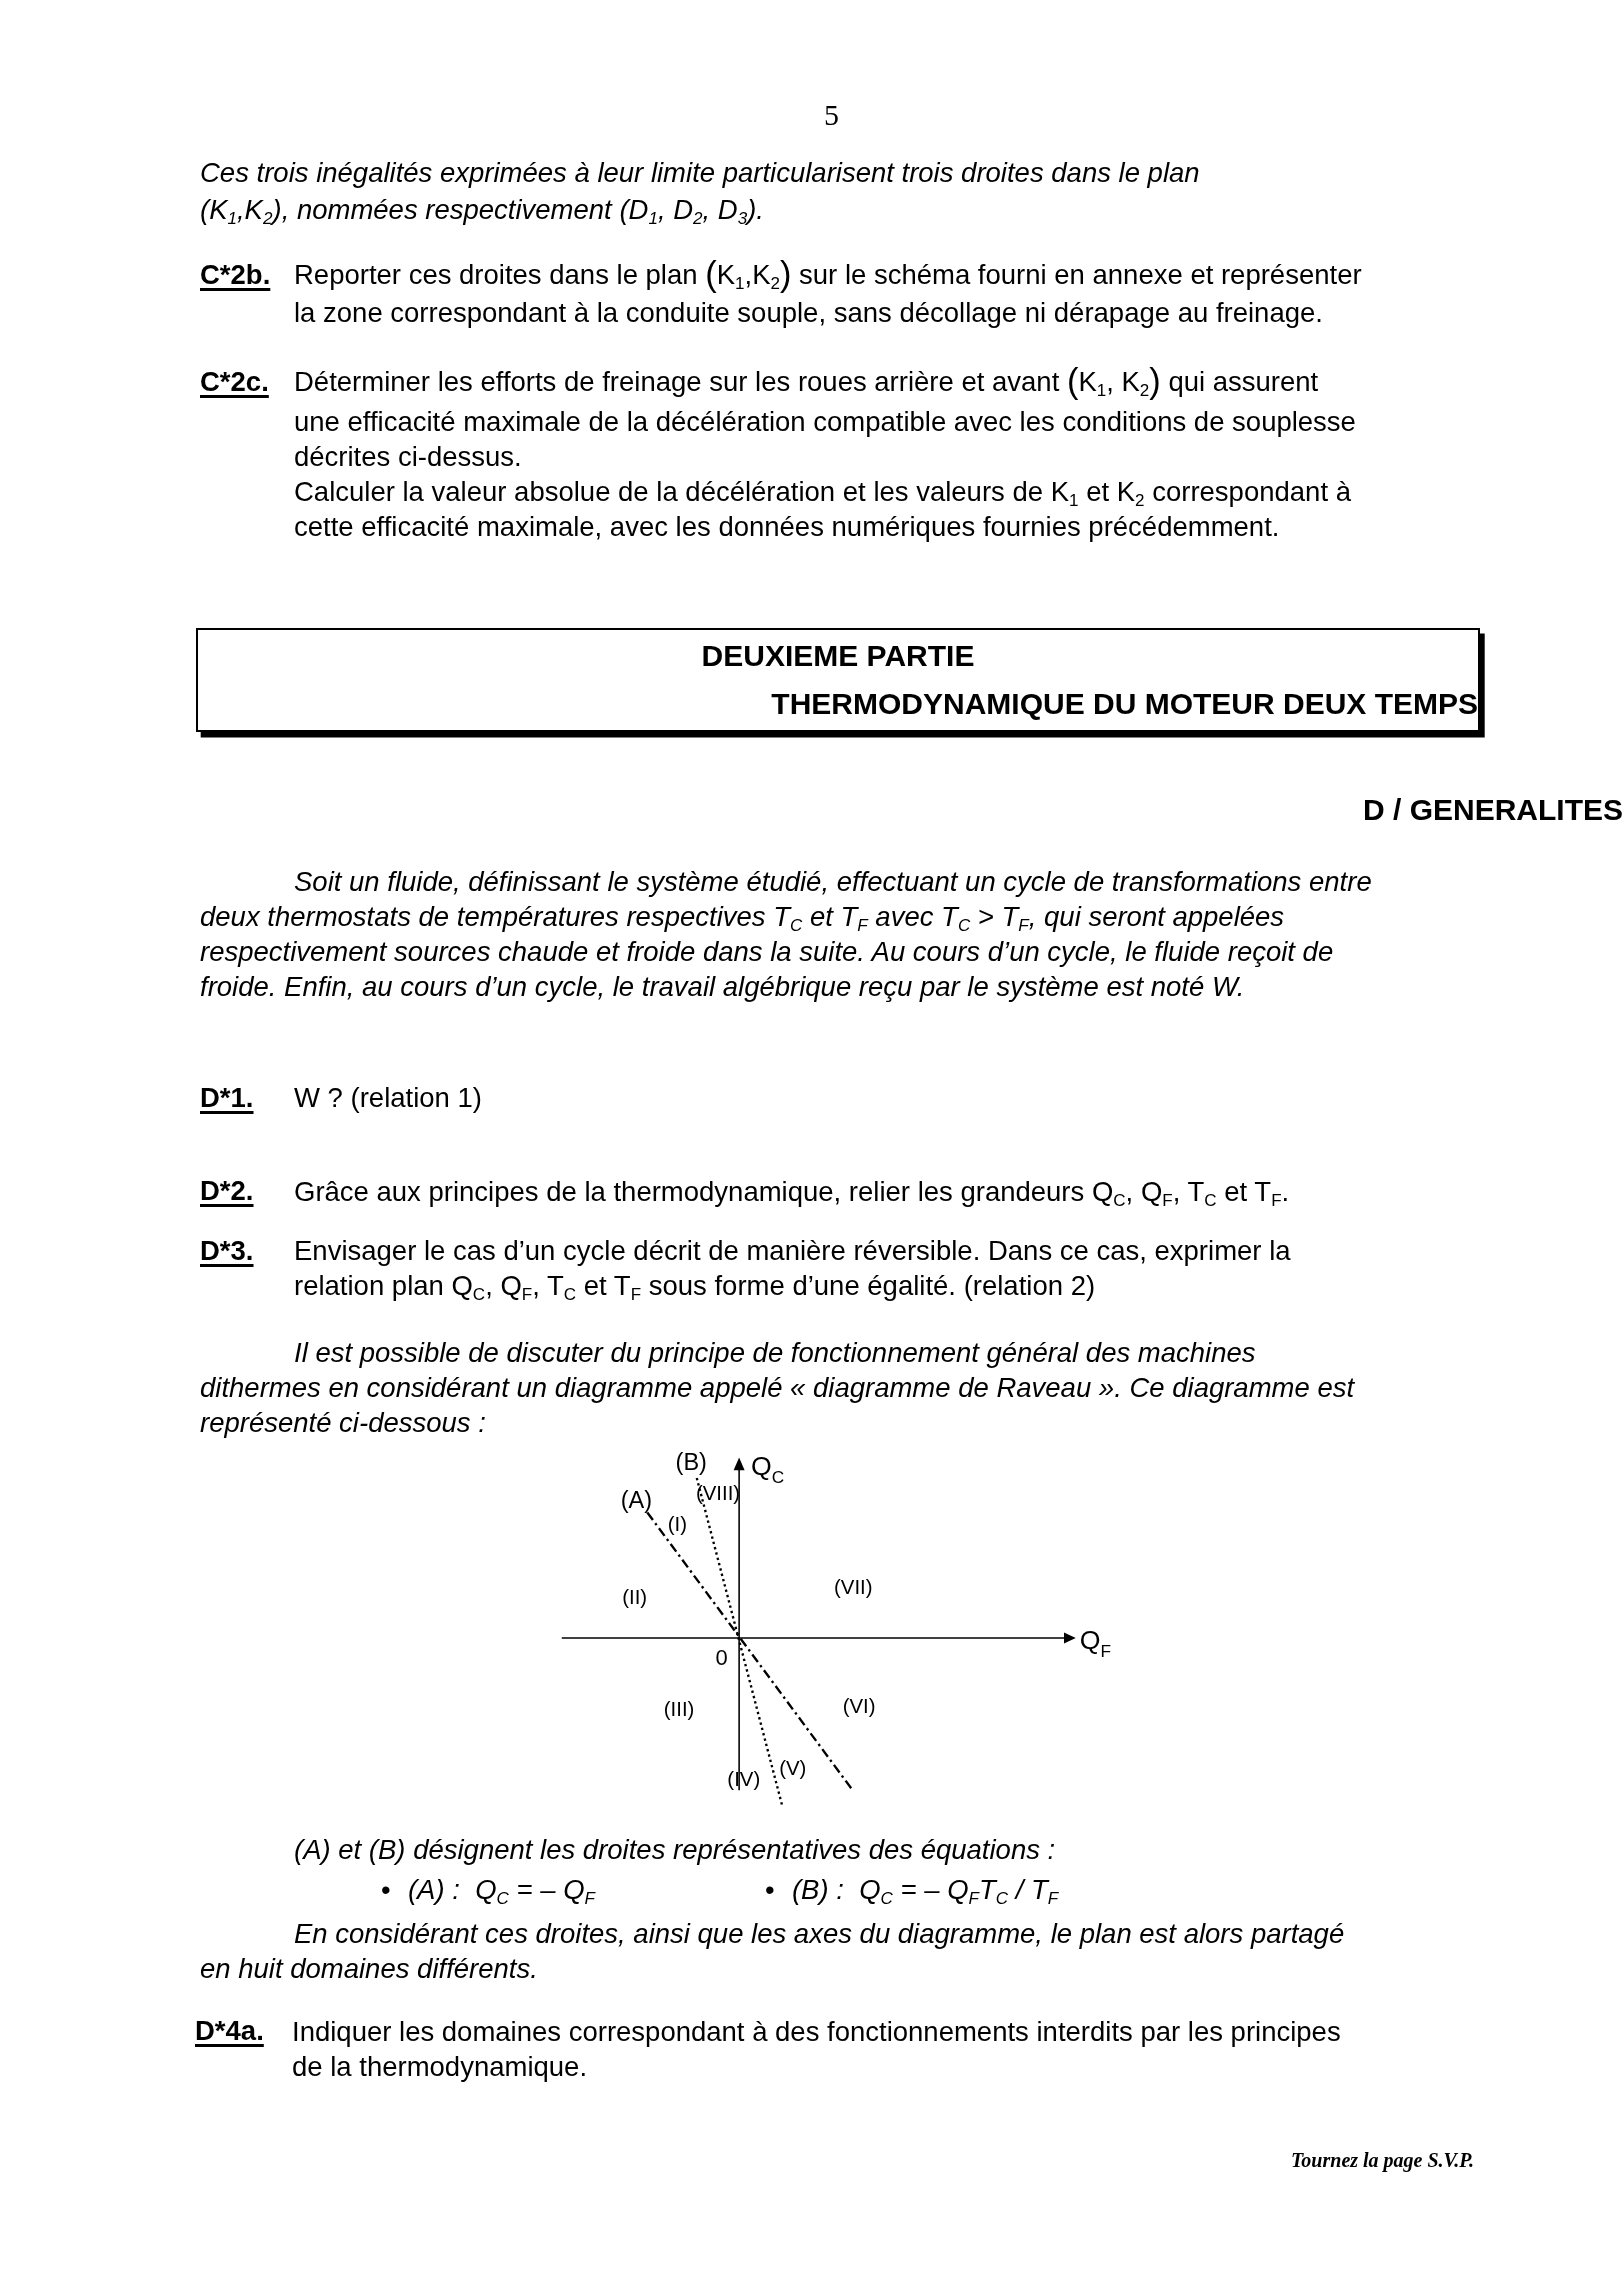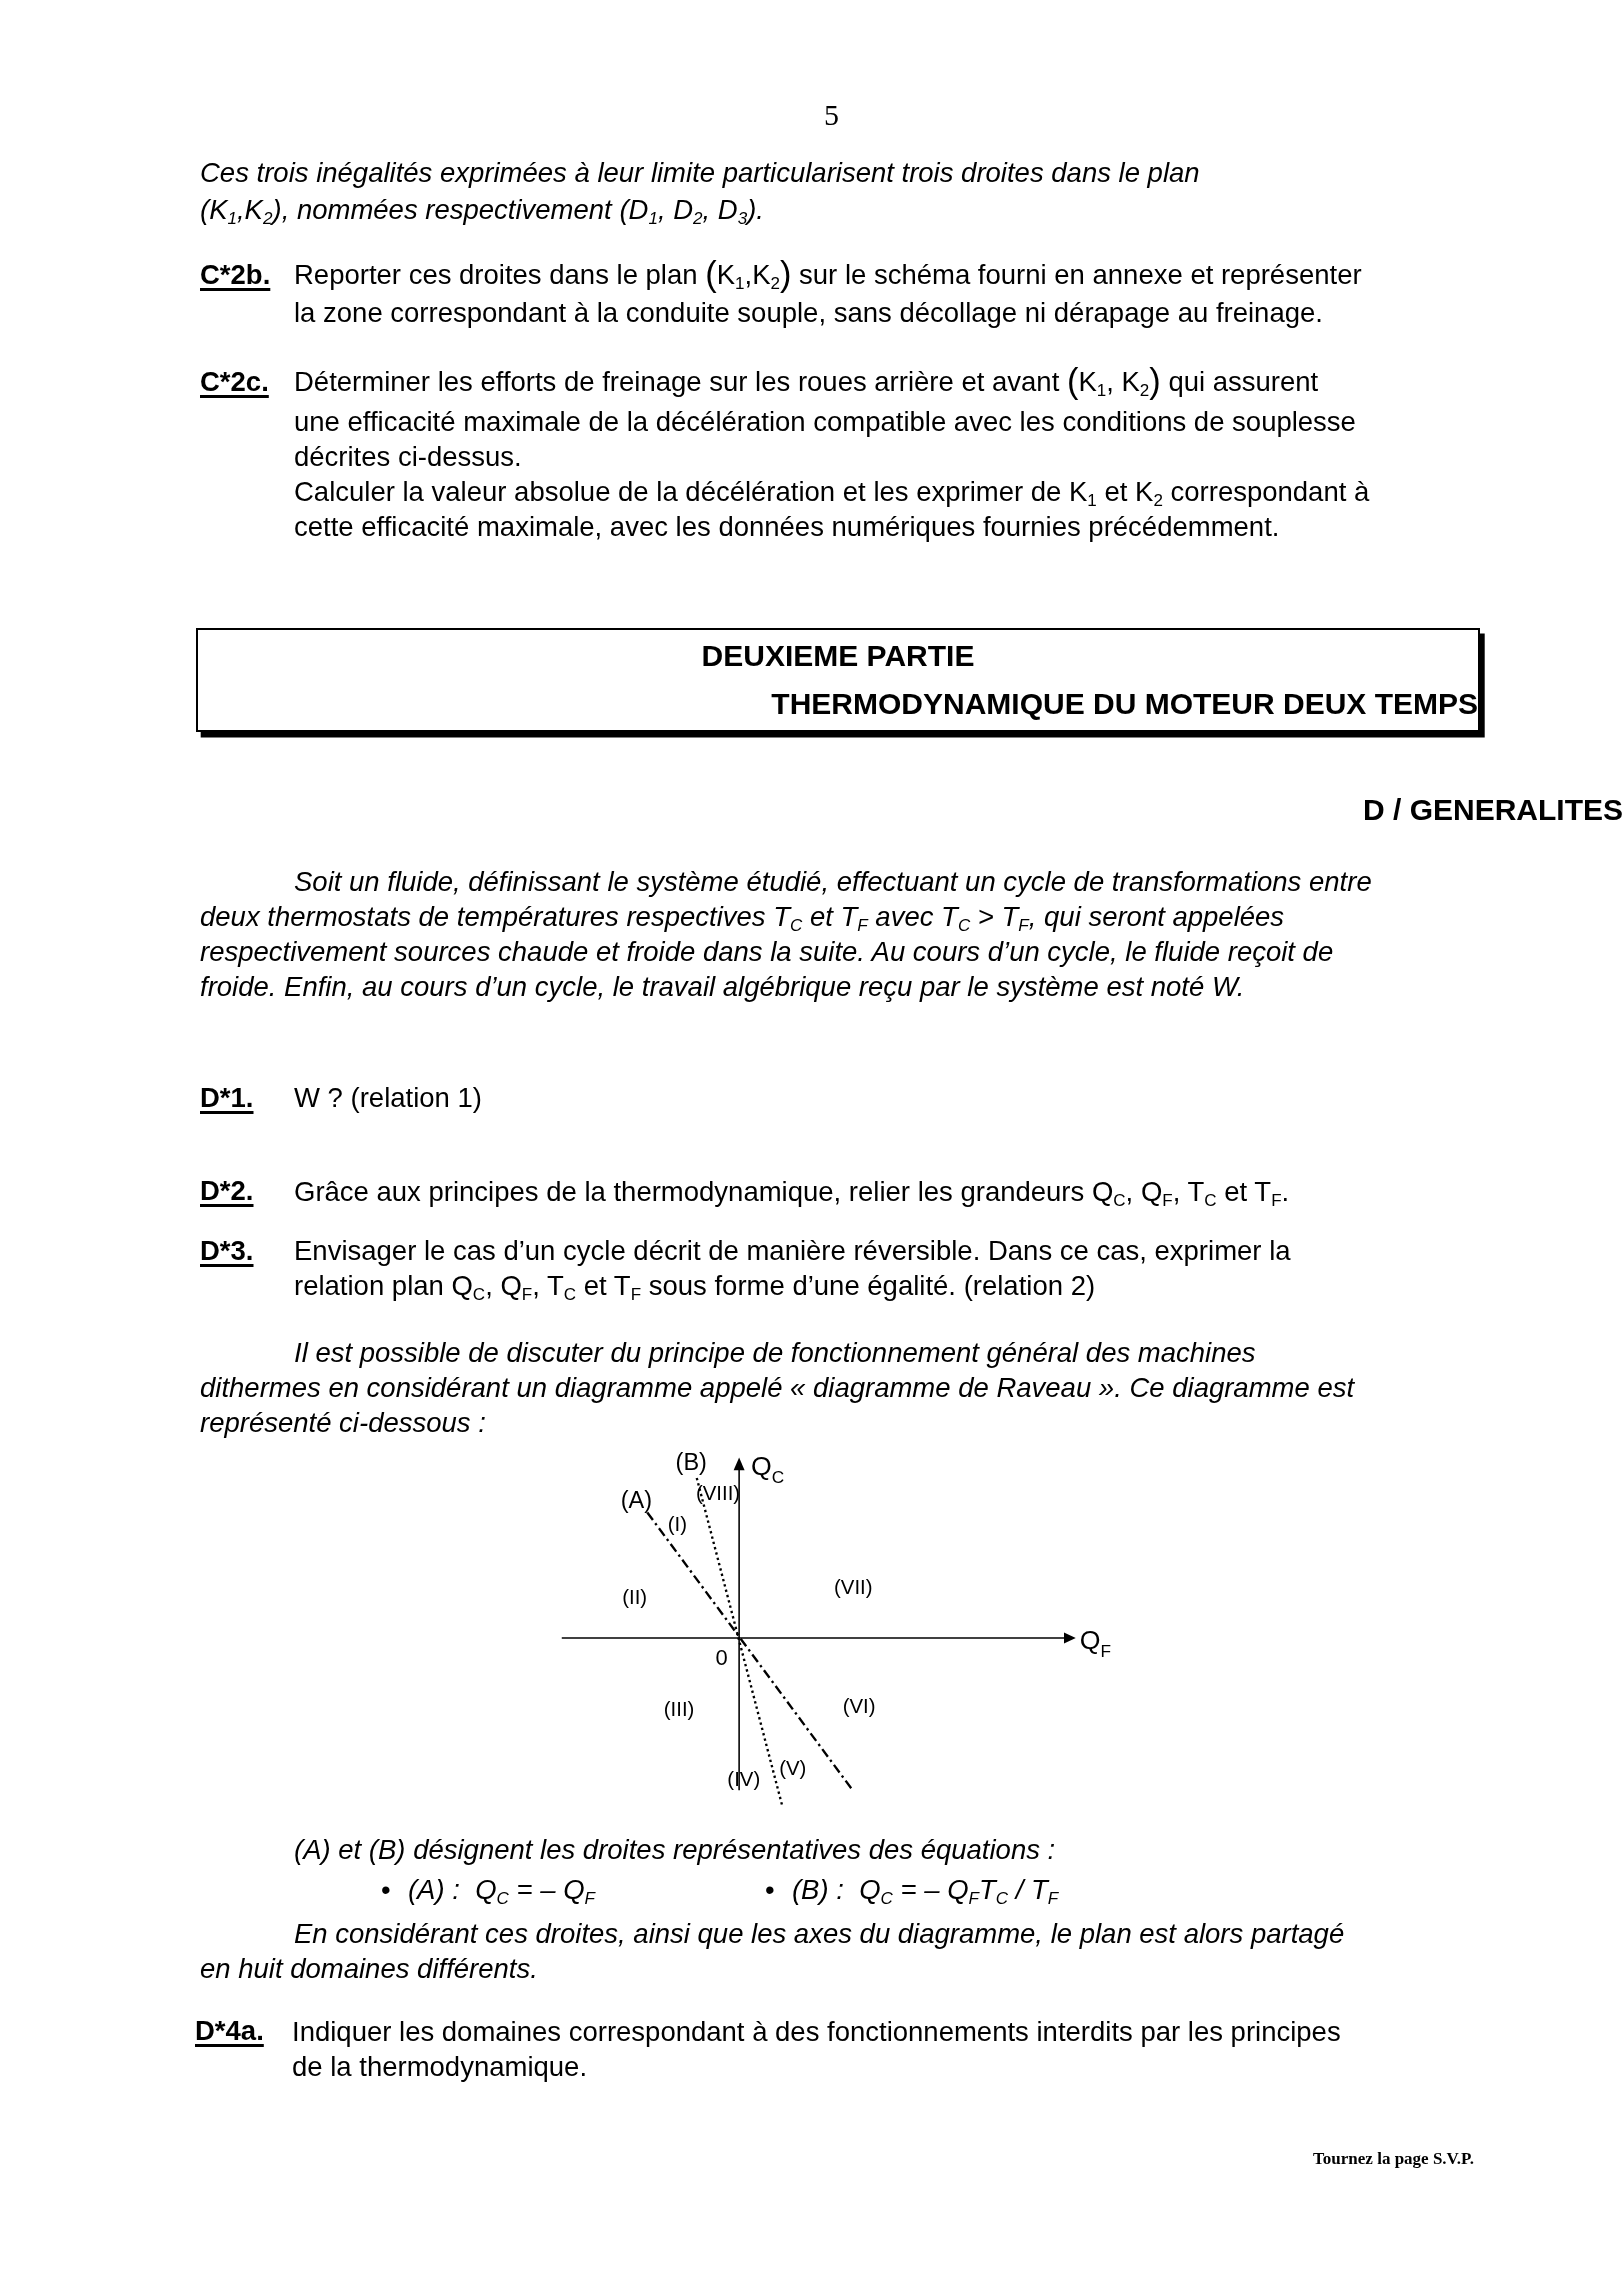--- a/index.html
+++ b/index.html
@@ -8,21 +8,21 @@
   .txt { font-size: 27.5px; line-height: 35px; }
   .it { font-style: italic; }
   .just { text-align: justify; text-align-last: left; }
   .label { position: absolute; font-weight: bold; font-size: 27.5px; text-decoration: underline; text-decoration-thickness: 3.1px; text-underline-offset: 3.9px; }
   .pagenum { font-family: "Liberation Serif", serif; font-size: 30px; }
   sub { font-size: 0.62em; vertical-align: -0.28em; line-height: 0; }
   .big-paren { font-size: 1.25em; vertical-align: -0.06em; font-weight: normal; }
   .box { position: absolute; left: 196px; top: 628px; width: 1280px; height: 100px; border: 2.4px solid #000; box-shadow: 4.7px 5.5px 0 0 #000; }
   .box-line { position: absolute; left: 0; right: 0; text-align: center; font-weight: bold; font-size: 30px; }
   .section-title { position: absolute; left: 0; width: 1623px; text-align: right; font-weight: bold; font-size: 30px; }
-  .footer { font-family: "Liberation Serif", serif; font-weight: bold; font-size: 17px; }
+  .footer { font-family: "Liberation Serif", serif; font-weight: bold; font-size: 20px; font-style: italic; }
   svg text { font-family: "Liberation Sans", sans-serif; }
 </style>
 </head>
 <body>
 
 <div class="abs pagenum" style="left:824px; top:98px;">5</div>
 
 <div class="abs txt it" style="left:200px; top:155px; width:1276px;">
   <div class="just">Ces trois inégalités exprimées à leur limite particularisent trois droites dans le plan</div>
   <div style="margin-top:1.6px;">
@@ -39,21 +39,21 @@
 </div>
 
 <div class="label" style="left:200px; top:366px;">C*2c.</div>
 <div class="abs txt" style="left:294px; top:364px; width:1182px;">
   <div class="just">
     <span>Déterminer les efforts de freinage sur les roues arrière et avant </span><span class="big-paren">(</span><span>K</span><sub>1</sub><span>, </span><span>K</span><sub>2</sub><span class="big-paren">)</span><span> qui assurent</span>
   </div>
   <div class="just" style="margin-top:4.7px;">une efficacité maximale de la décélération compatible avec les conditions de souplesse</div>
   <div>décrites ci-dessus.</div>
   <div class="just">
-    <span>Calculer la valeur absolue de la décélération et les exprimer de K</span><sub>1</sub><span> et K</span><sub>2</sub><span> correspondant à</span>
+    <span>Calculer la valeur absolue de la décélération et les valeurs de K</span><sub>1</sub><span> et K</span><sub>2</sub><span> correspondant à</span>
   </div>
   <div>cette efficacité maximale, avec les données numériques fournies précédemment.</div>
 </div>
 
 <div class="box">
   <div class="box-line" style="top:9.4px;">DEUXIEME  PARTIE</div>
   <div class="box-line" style="top:57px;text-align:right;">THERMODYNAMIQUE DU MOTEUR DEUX TEMPS</div>
 </div>
 
 <div class="section-title" style="top:793px;">D / GENERALITES</div>

